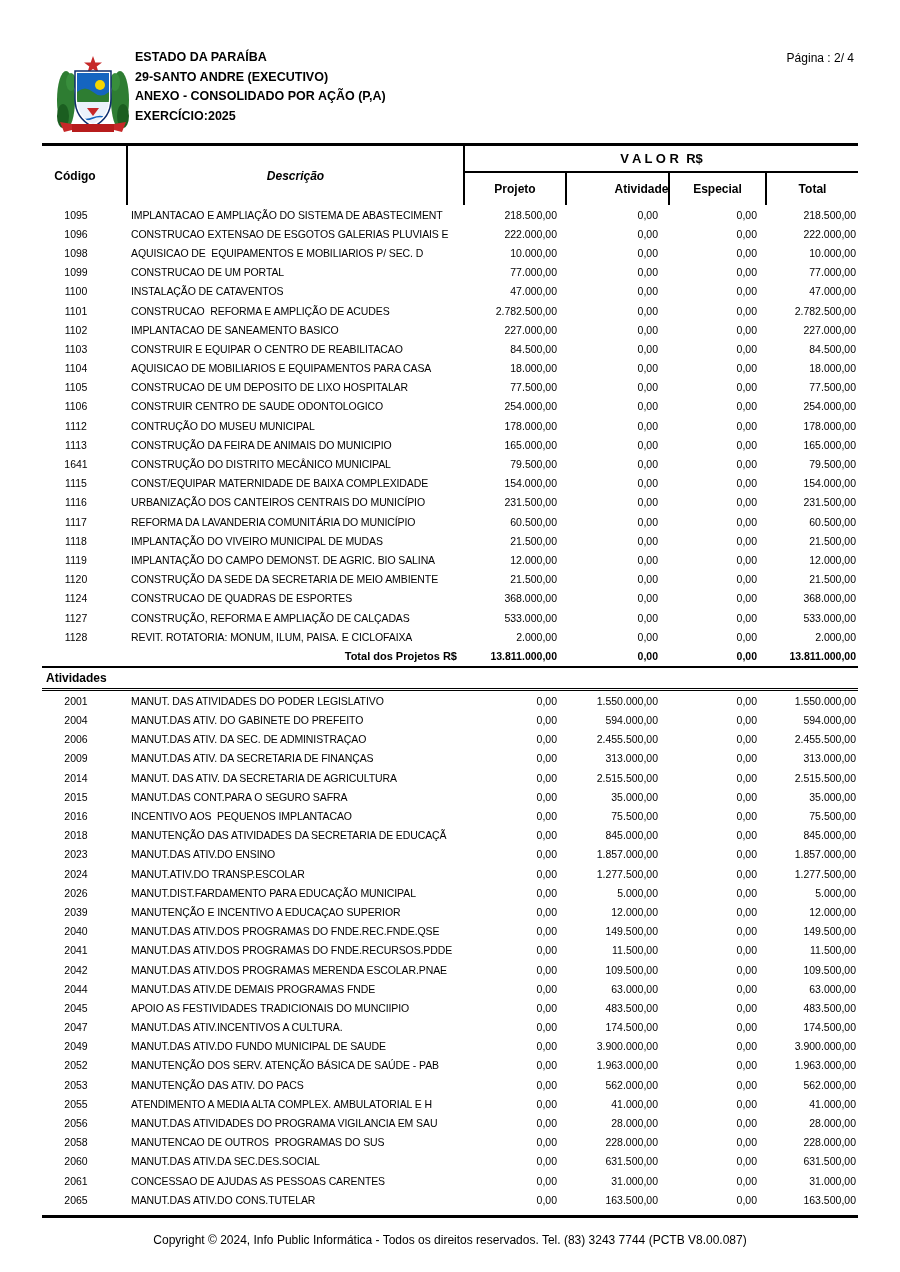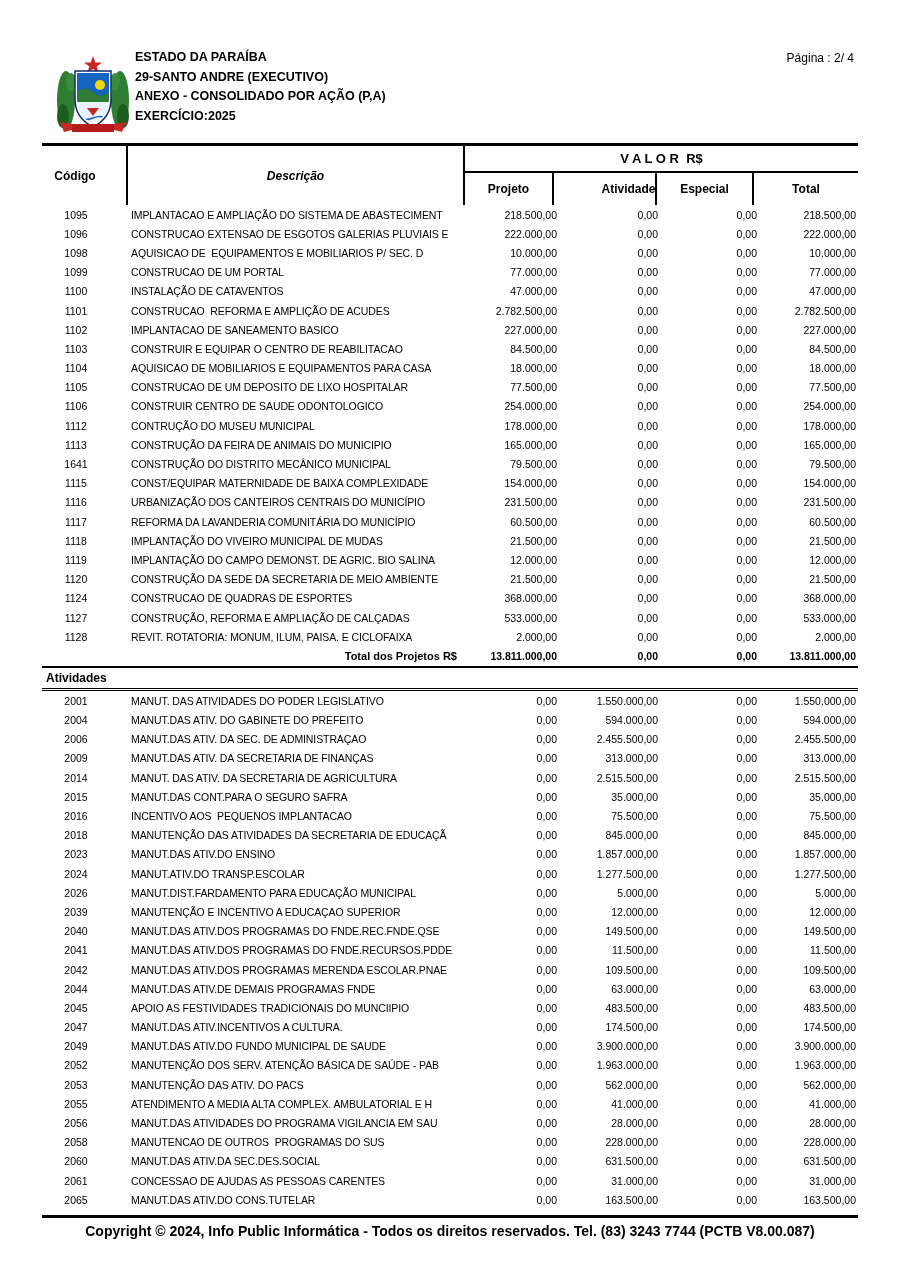--- a/index.html
+++ b/index.html
@@ -23,42 +23,42 @@
   .th-codigo{width:86px;border-right:2px solid #000;box-sizing:border-box;
     display:flex;align-items:center;justify-content:center;padding-right:18px;
     font-weight:bold;font-size:12px;}
   .th-desc{width:337px;border-right:2px solid #000;box-sizing:border-box;
     display:flex;align-items:center;justify-content:center;font-weight:bold;font-size:12px;font-style:italic;}
   .th-values{flex:1;display:flex;flex-direction:column;}
   .th-valor{height:27px;border-bottom:2px solid #000;box-sizing:border-box;
     display:flex;align-items:center;justify-content:center;font-weight:bold;font-size:13px;white-space:pre;}
   .th-cols{flex:1;display:flex;}
   .th-col{display:flex;align-items:center;justify-content:center;font-weight:bold;font-size:12px;box-sizing:border-box;}
-  .th-col.projeto{width:87px;}
+  .th-col.projeto{width:100px;}
   .th-col.atividade{width:103px;border-left:2px solid #000;padding-left:48px;}
   .th-col.especial{width:97px;border-left:2px solid #000;}
   .th-col.total{flex:1;border-left:2px solid #000;}
 
   .row{display:flex;height:19.2px;align-items:center;font-size:10.5px;}
   .cell-code{width:86px;text-align:center;padding-right:18px;box-sizing:border-box;}
   .cell-desc{width:337px;box-sizing:border-box;padding-left:3px;white-space:pre;
     overflow:hidden;letter-spacing:-0.1px;}
   .cell-projeto{width:97px;text-align:right;padding-right:5px;box-sizing:border-box;}
   .cell-atividade{width:103px;text-align:right;padding-right:7px;box-sizing:border-box;}
   .cell-especial{width:97px;text-align:right;padding-right:5px;box-sizing:border-box;}
   .cell-total{flex:1;text-align:right;padding-right:2px;box-sizing:border-box;}
 
   .total-row{font-weight:bold;height:20px;border-bottom:2px solid #000;box-sizing:content-box;}
   .total-row .cell-desc{text-align:right;padding-right:8px;font-size:11px;letter-spacing:0;}
 
   .section-band{height:20px;border-bottom:3px double #000;display:flex;align-items:center;
     font-weight:bold;font-size:12px;padding-left:4px;box-sizing:content-box;}
 
-  .page-footer{border-top:3px solid #000;margin-top:6px;padding-top:5px;
-    text-align:center;font-weight:bold;font-size:14px;}
+  .page-footer{border-top:3px solid #000;margin-top:6px;padding-top:15px;
+    text-align:center;font-weight:normal;font-size:12px;}
 </style>
 </head>
 <body>
 
 <div class="page">
 
   <div class="logo-wrap">
     <svg width="78" height="82" viewBox="0 0 78 82">
 
       <polygon points="39,0 41.3,6.4 48,6.5 42.7,10.5 44.7,17 39,13 33.3,17 35.3,10.5 30,6.5 36.7,6.4" fill="#c62828"></polygon>

